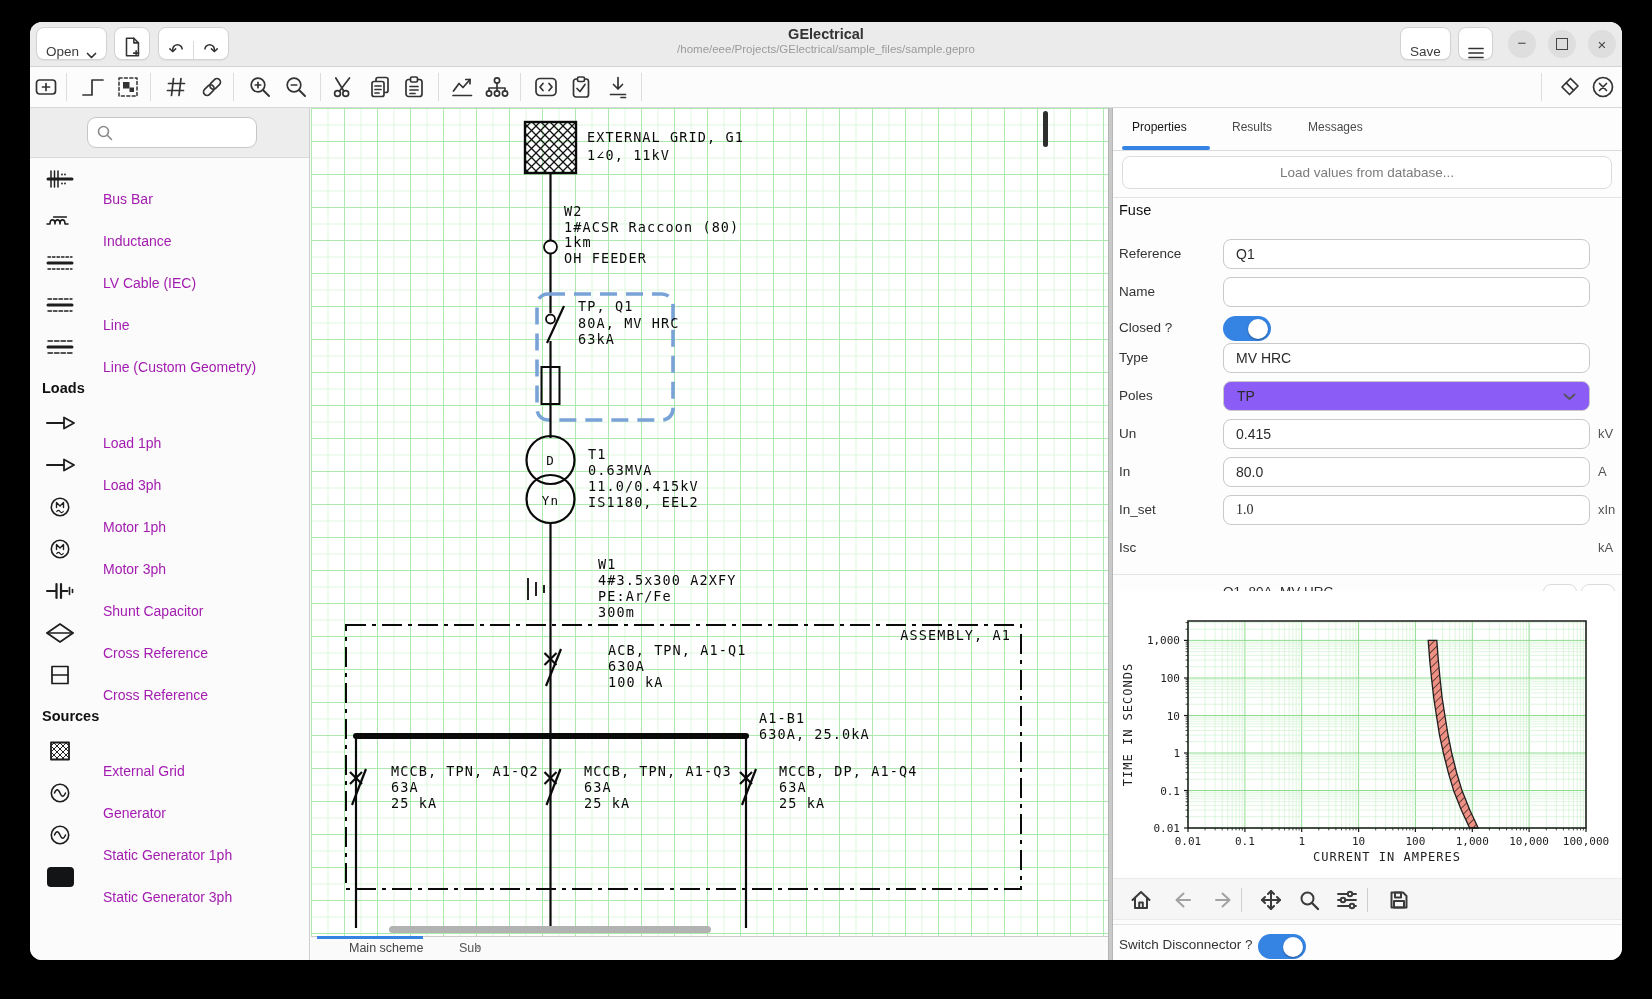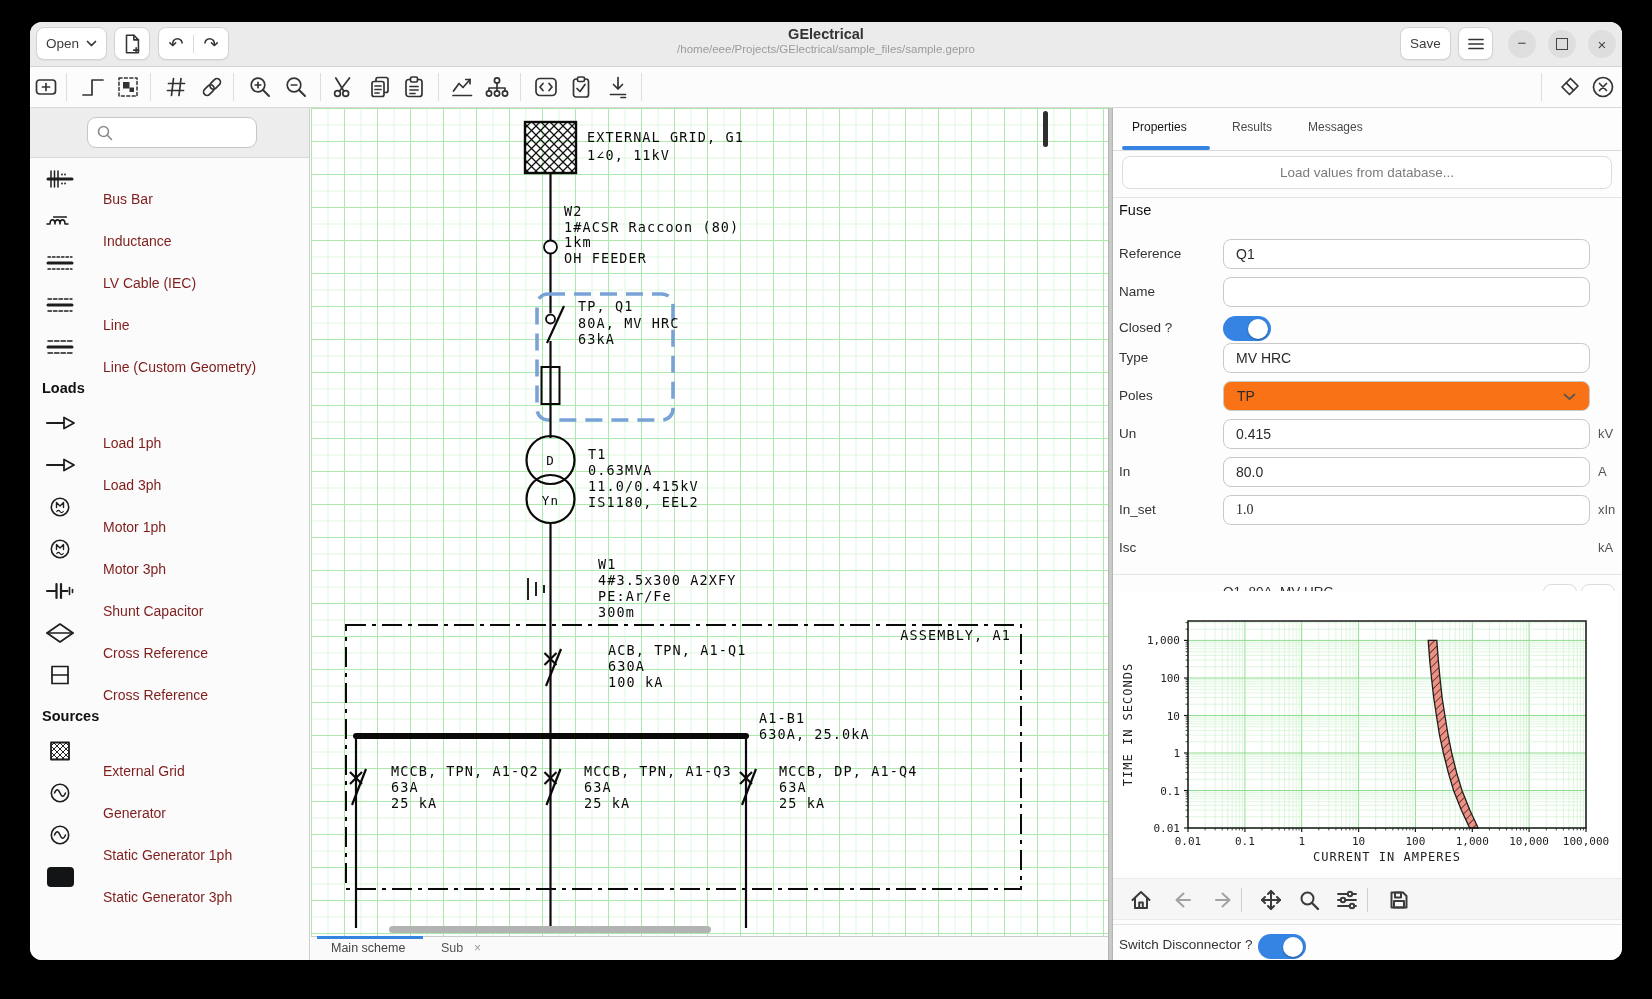--- a/index.html
+++ b/index.html
@@ -2,21 +2,21 @@
 <html><head>
 <meta charset="utf-8">
 <style>
   html,body{margin:0;padding:0;background:#000;width:1652px;height:999px;overflow:hidden;
     font-family:"Liberation Sans",sans-serif;-webkit-font-smoothing:antialiased;}
   .window{position:absolute;left:30px;top:22px;width:1592px;height:938px;background:#fbfbfb;
     border-radius:12px;overflow:hidden;}
   
   .titlebar{position:absolute;left:0;top:0;width:100%;height:44px;background:#ebebeb;border-bottom:1px solid #d2d2d2;}
   .tbtn{position:absolute;top:5px;height:33px;background:#fff;border:1px solid #d2d2d2;border-radius:8px;
-    box-shadow:0 1px 1px rgba(0,0,0,.05);display:flex;align-items:center;justify-content:center;
+    box-shadow:0 1px 1px rgba(0,0,0,.05);display:flex;align-items:flex-end;justify-content:center;
     font-size:13.5px;color:#3c3c3c;box-sizing:border-box;}
   .title-center{position:absolute;left:50%;top:4px;transform:translateX(-50%);text-align:center;width:600px;}
   .title-main{font-size:14.5px;font-weight:700;color:#333;}
   .title-sub{font-size:11.5px;color:#9b9b9b;margin-top:1px;}
   .wincirc{position:absolute;top:8px;width:28px;height:28px;border-radius:50%;background:#dedede;color:#444;
     display:flex;align-items:center;justify-content:center;font-size:15px;}
   .uglyph{font-size:18px;color:#333;line-height:1;}
   
   .toolbar{position:absolute;left:0;top:45px;width:100%;height:40px;background:#fcfcfc;border-bottom:1px solid #d8d8d8;}
   .ticon{position:absolute;top:7px;width:26px;height:26px;}
@@ -25,54 +25,54 @@
   
   .main{position:absolute;left:0;top:86px;width:100%;height:852px;}
   .sidebar{position:absolute;left:0;top:0;width:280px;height:100%;background:#fbfbfb;border-right:1px solid #cfcfcf;box-sizing:border-box;}
   .searchstrip{position:absolute;left:0;top:0;width:100%;height:50px;background:#ededed;border-bottom:1px solid #d9d9d9;box-sizing:border-box;}
   .searchbox{position:absolute;left:57px;top:9px;width:170px;height:31px;background:#fff;border:1px solid #c6c6c6;border-radius:9px;box-sizing:border-box;}
   .searchbox input{position:absolute;left:30px;top:3px;width:130px;height:22px;border:none;outline:none;font-size:13px;background:transparent;}
   .slist{position:absolute;left:0;top:50px;width:100%;height:790px;overflow:hidden;}
   .shead{height:34px;line-height:40px;padding-left:12px;font-size:14.5px;font-weight:700;color:#101010;}
   .sitem{height:42px;display:flex;align-items:center;padding-left:15px;cursor:pointer;}
   .sicon{width:32px;height:22px;flex:0 0 32px;}
-  .slabel{margin-left:26px;font-size:14px;color:#7f1d1d;margin-top:39px;}
+  .slabel{margin-left:26px;font-size:14px;color:#a21caf;margin-top:39px;}
   svg.si{stroke:#1d1d1d;fill:none;stroke-width:1.7;stroke-linecap:round;stroke-linejoin:round;}
   
   .canvas{position:absolute;left:281px;top:0;width:797px;height:828px;
     background:
       linear-gradient(to right,#ade9ad 1px,transparent 1px) 0 0/33px 33px,
       linear-gradient(to bottom,#ade9ad 1px,transparent 1px) 0 0/33px 33px,
       linear-gradient(to right,#ddf6dd 1px,transparent 1px) 0 0/16.5px 16.5px,
       linear-gradient(to bottom,#ddf6dd 1px,transparent 1px) 0 0/16.5px 16.5px,
       #fff;}
   .schsvg{position:absolute;left:0;top:0;}
   text.sch{font-family:"DejaVu Sans Mono","DejaVu Sans",monospace;font-size:13.5px;fill:#0a0a0a;letter-spacing:1.1px;}
   .vthumb{position:absolute;left:732px;top:3px;width:5px;height:36px;background:#2e2e2e;border-radius:3px;}
   .hthumb{position:absolute;left:78px;top:818px;width:322px;height:7px;background:#b3b3b3;border-radius:4px;}
   .tabbar{position:absolute;left:281px;top:828px;width:797px;height:24px;background:#fafafa;border-top:1px solid #cccccc;box-sizing:border-box;}
   .tabind{position:absolute;left:6px;top:-1px;width:106px;height:3px;background:#3584e4;}
-  .sheettab{position:absolute;top:4px;font-size:12.5px;color:#555;}
+  .sheettab{position:absolute;top:4px;font-size:12.5px;color:#555;margin-left:18px;}
   .tabclose{position:absolute;top:4px;font-size:12px;color:#9a9a9a;}
   
   .divider{position:absolute;left:1078px;top:0;width:5px;height:100%;background:#c9c9c9;border-left:1px solid #b5b5b5;border-right:1px solid #b5b5b5;box-sizing:border-box;}
   
   .panel{position:absolute;left:1083px;top:0;width:509px;height:100%;background:#fdfdfd;}
   .ptabs{position:absolute;left:0;top:0;width:100%;height:43px;border-bottom:1px solid #dcdcdc;box-sizing:border-box;}
   .ptab{position:absolute;top:12px;font-size:12px;color:#4a4a4a;cursor:pointer;}
   .ptab.active{color:#161616;}
   .ptabind{position:absolute;left:9px;top:38px;width:88px;height:4px;border-radius:2px;background:#3584e4;}
   .loadbtn{position:absolute;left:9px;top:48px;width:490px;height:33px;background:#fff;border:1px solid #dcdcdc;border-radius:8px;
     font-size:13.5px;color:#7b7b7b;display:flex;align-items:center;justify-content:center;box-sizing:border-box;}
   .phr{position:absolute;left:0;width:100%;height:1px;background:#e4e4e4;}
   .psect{position:absolute;left:6px;font-size:14.5px;font-weight:400;color:#101010;}
   .frow-label{position:absolute;left:6px;font-size:13.5px;color:#333;}
   .finput{position:absolute;left:110px;width:367px;height:30px;border:1px solid #c9c9c9;border-radius:8px;background:#fff;
     font-size:14px;color:#2b2b2b;padding:0 0 0 12px;box-sizing:border-box;font-family:"Liberation Sans",sans-serif;outline:none;}
-  .fselect{position:absolute;left:110px;width:367px;height:30px;border:1px solid #c9c9c9;border-radius:8px;background:#f97316;box-sizing:border-box;}
+  .fselect{position:absolute;left:110px;width:367px;height:30px;border:1px solid #c9c9c9;border-radius:8px;background:#8b5cf6;box-sizing:border-box;}
   .fselect .val{position:absolute;left:13px;top:6px;font-size:14px;color:#2b2b2b;}
   .funit{position:absolute;left:485px;font-size:13px;color:#555;}
   .tog{position:absolute;width:48px;height:25px;border-radius:13px;background:#3584e4;}
   .tog::after{content:"";position:absolute;right:3px;top:2.5px;width:20px;height:20px;border-radius:50%;background:#fff;box-shadow:0 1px 2px rgba(0,0,0,.35);}
   .lp-label{position:absolute;left:6px;top:481px;font-size:13.5px;color:#333;}
   .lp-value{position:absolute;left:110px;top:476px;font-size:13.5px;color:#2b2b2b;}
   .lpbtn{position:absolute;top:476px;width:34px;height:34px;background:#fff;border:1px solid #dcdcdc;border-radius:8px;box-sizing:border-box;
     display:flex;align-items:center;justify-content:center;}
   .mpltb{position:absolute;left:0;top:770px;width:100%;height:42px;background:#f6f6f6;border-top:1px solid #ebebeb;border-bottom:1px solid #ebebeb;box-sizing:border-box;}
   .mplico{position:absolute;top:9px;width:24px;height:24px;}

